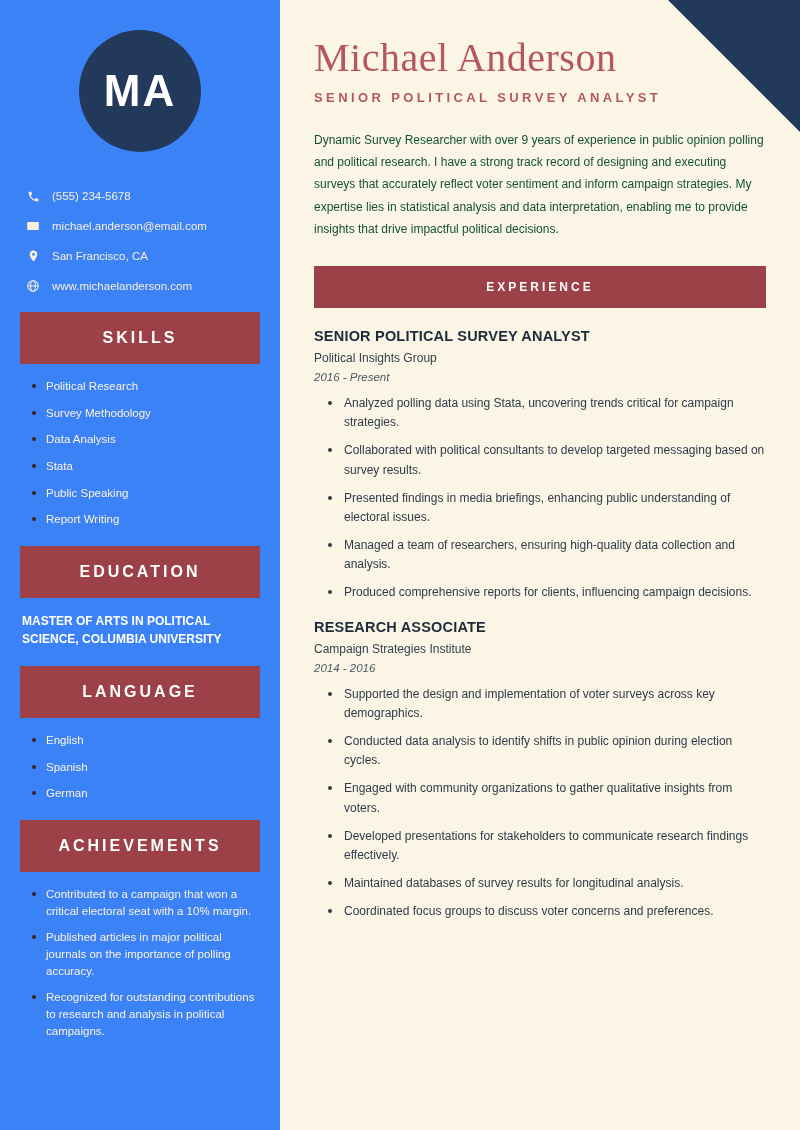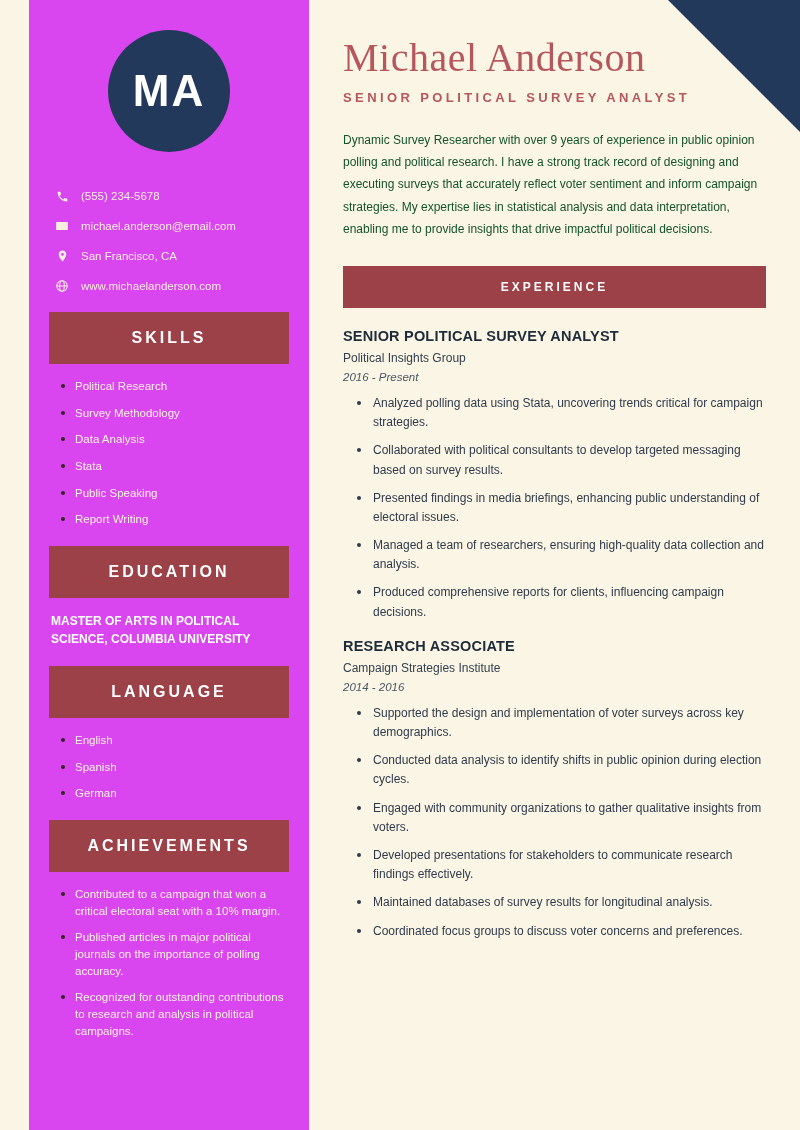--- a/index.html
+++ b/index.html
@@ -12,25 +12,24 @@
     position: relative;
     width: 800px; height: 1130px;
     overflow: hidden;
     background: #faf5e4;
     display: flex;
   }
 
   
   .sidebar {
     width: 280px;
-    background: #d946ef;
+    background: #3b82f6;
     padding: 0 20px;
     position: relative;
     flex: 0 0 280px;
-    margin-left: 29px;
   }
 
   .avatar-wrap {
     display: flex; justify-content: center;
     padding-top: 30px;
   }
   .avatar {
     width: 122px; height: 122px;
     border-radius: 50%;
     background: #23395b;

